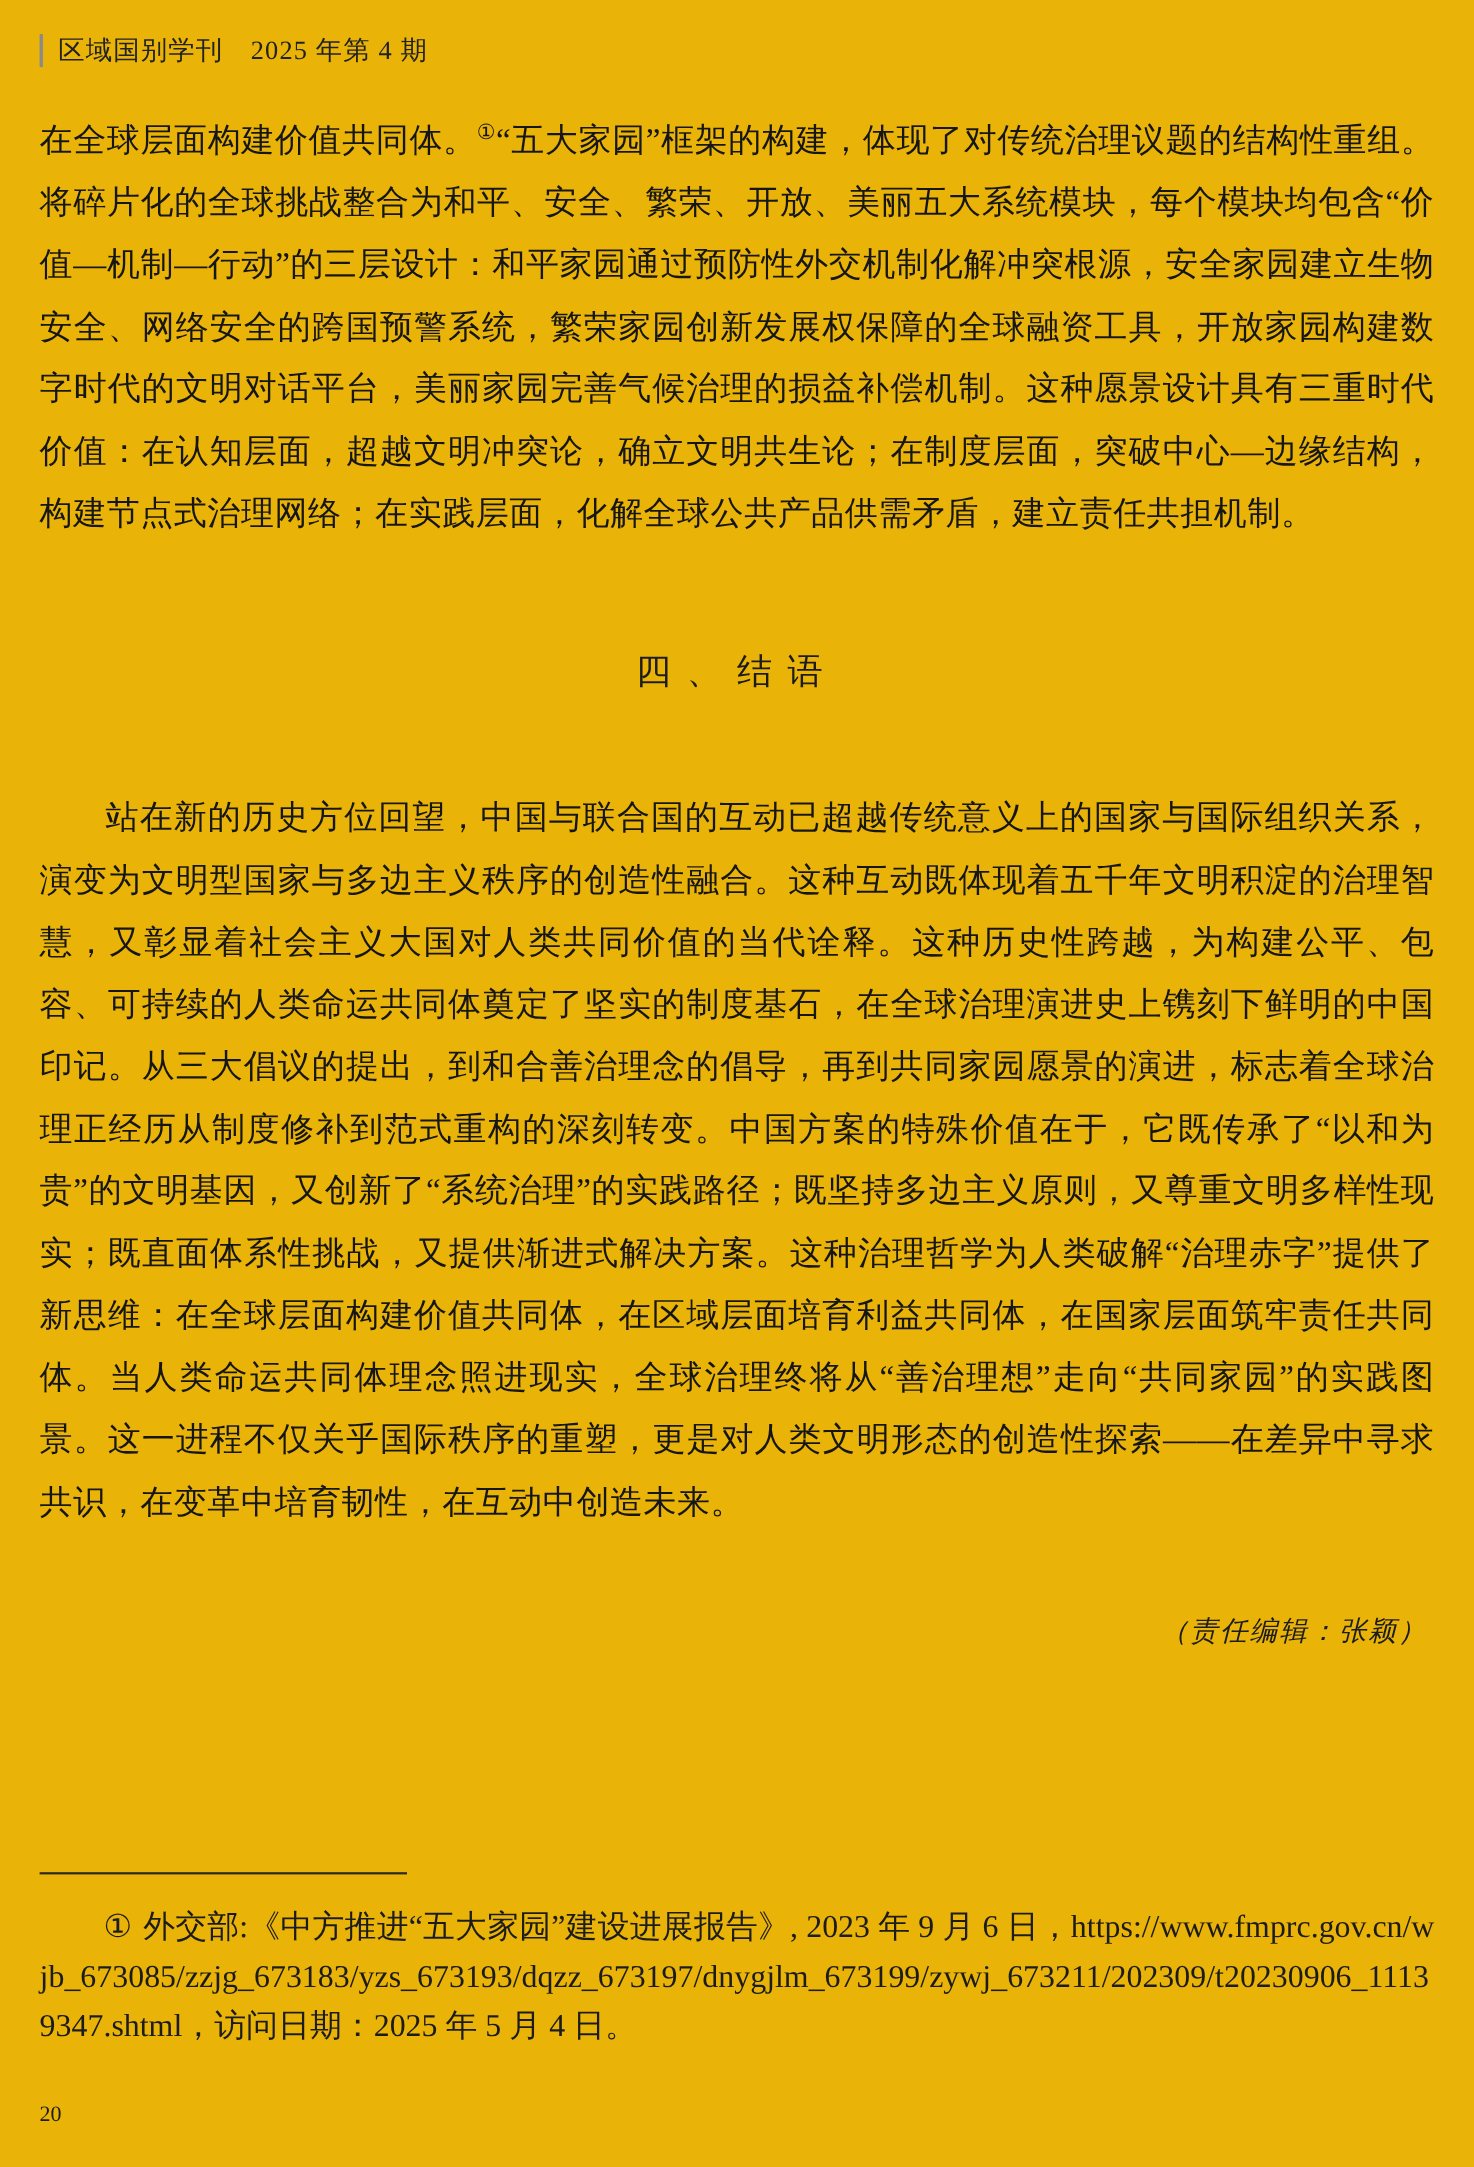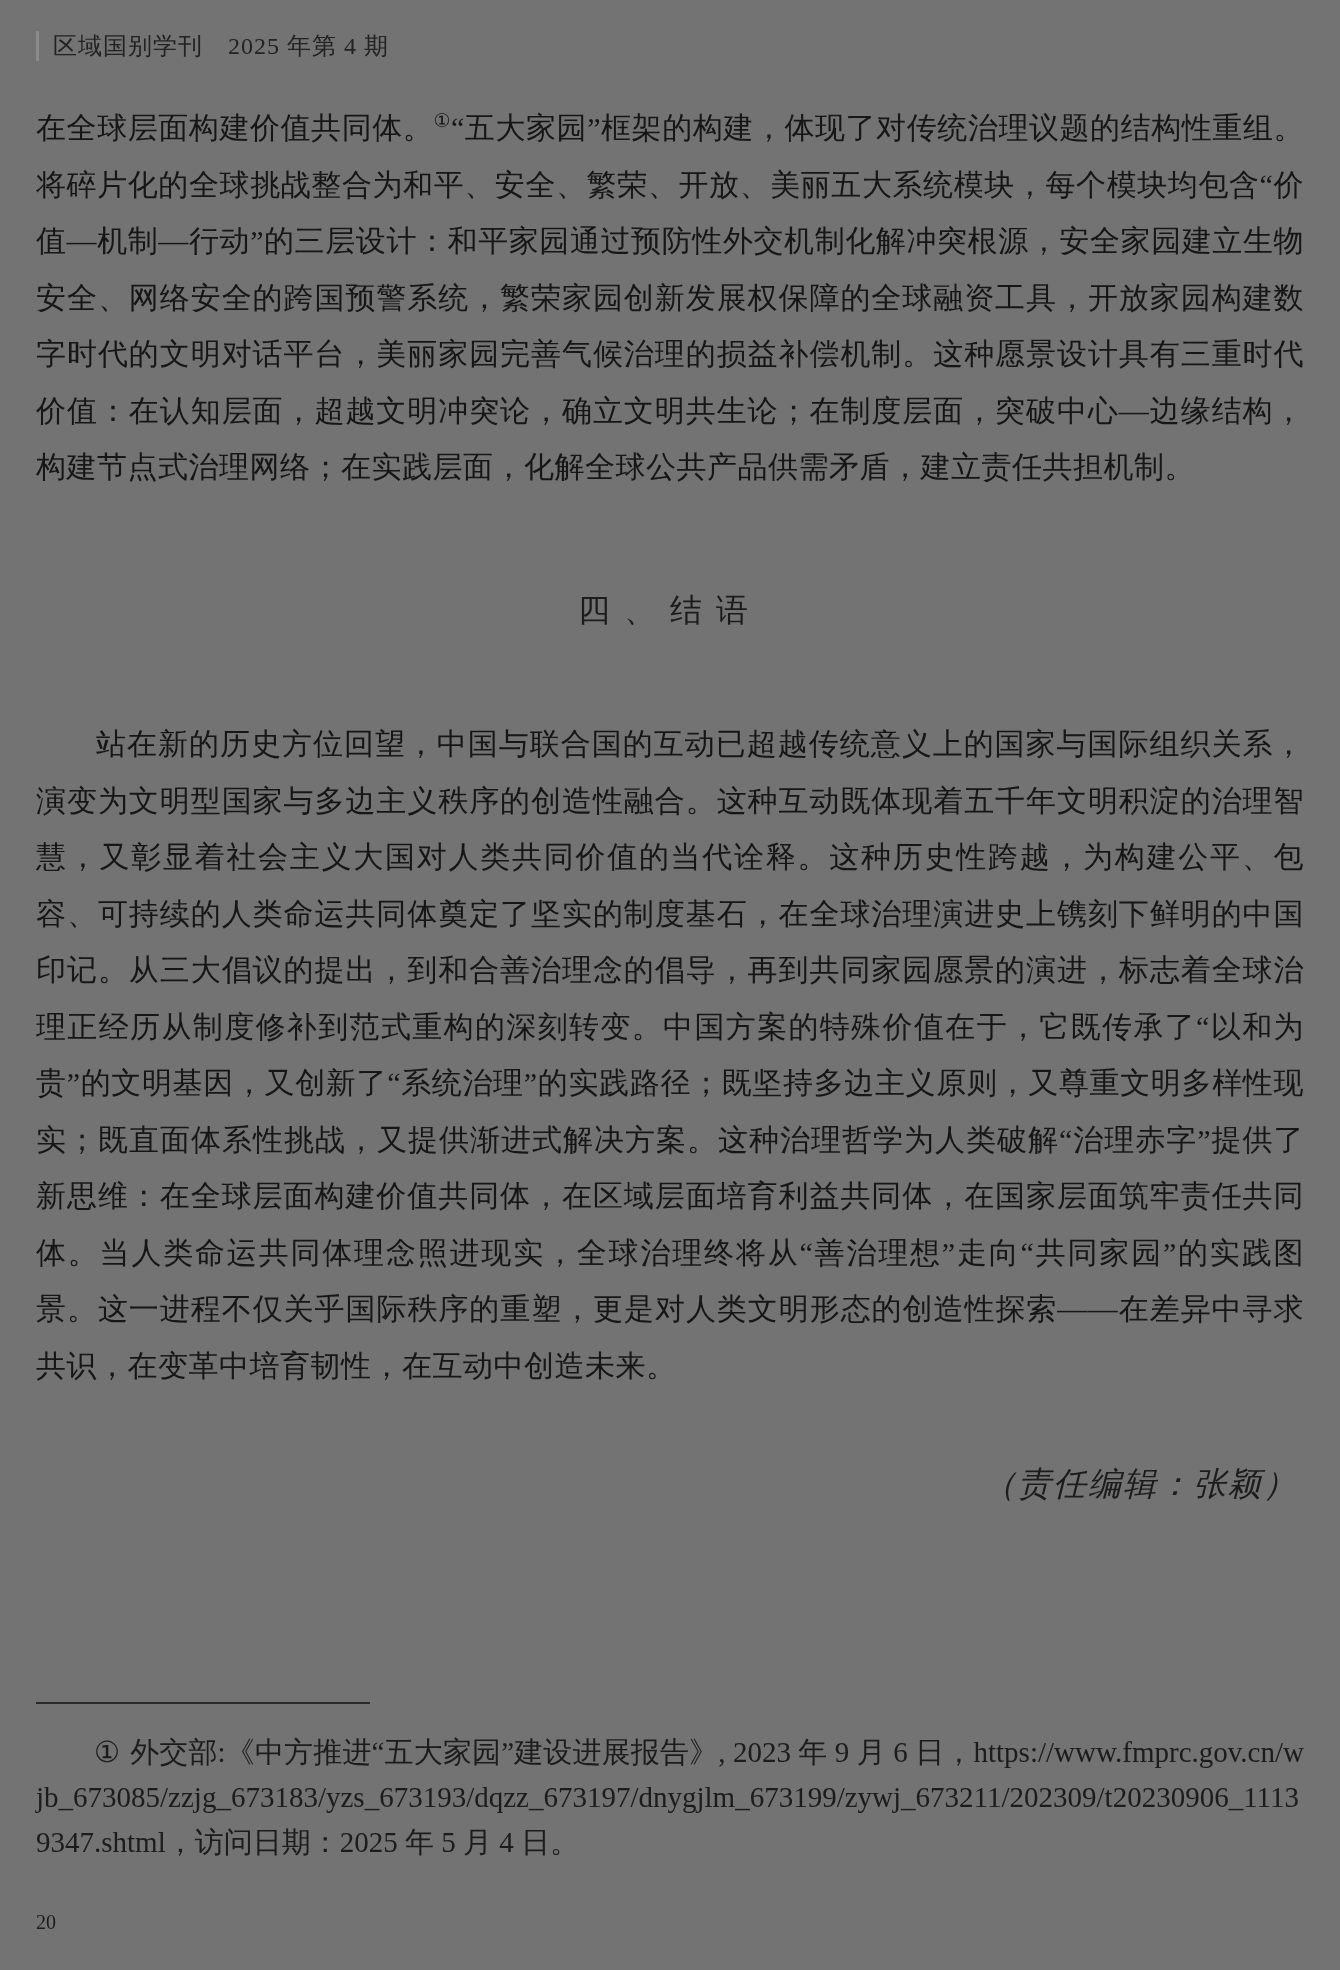--- a/index.html
+++ b/index.html
@@ -5,21 +5,21 @@
   html, body {
     margin: 0;
     padding: 0;
     background: #e8e8e8;
   }
   .page {
     position: relative;
     width: 1340px;
     height: 1970px;
     margin: 0 auto;
-    background: #737373;
+    background: #eab308;
     color: #1c1c1c;
     font-family: "Liberation Serif", "DejaVu Serif", serif;
     overflow: hidden;
     box-sizing: border-box;
   }
   .page-inner {
     position: relative;
     padding: 28px 36px 0 36px;
     box-sizing: border-box;
     height: 100%;
@@ -68,21 +68,21 @@
     font-size: 32px;
     font-weight: normal;
     letter-spacing: 14px;
     color: #1c1c1c;
   }
   
   .editor-line {
     margin-top: 62px;
     text-align: right;
     font-style: italic;
-    font-size: 33px;
+    font-size: 25px;
     letter-spacing: 2px;
     padding-right: 6px;
     color: #1c1c1c;
   }
   
   .footnote-block {
     position: absolute;
     left: 36px;
     right: 36px;
     top: 1702px;

